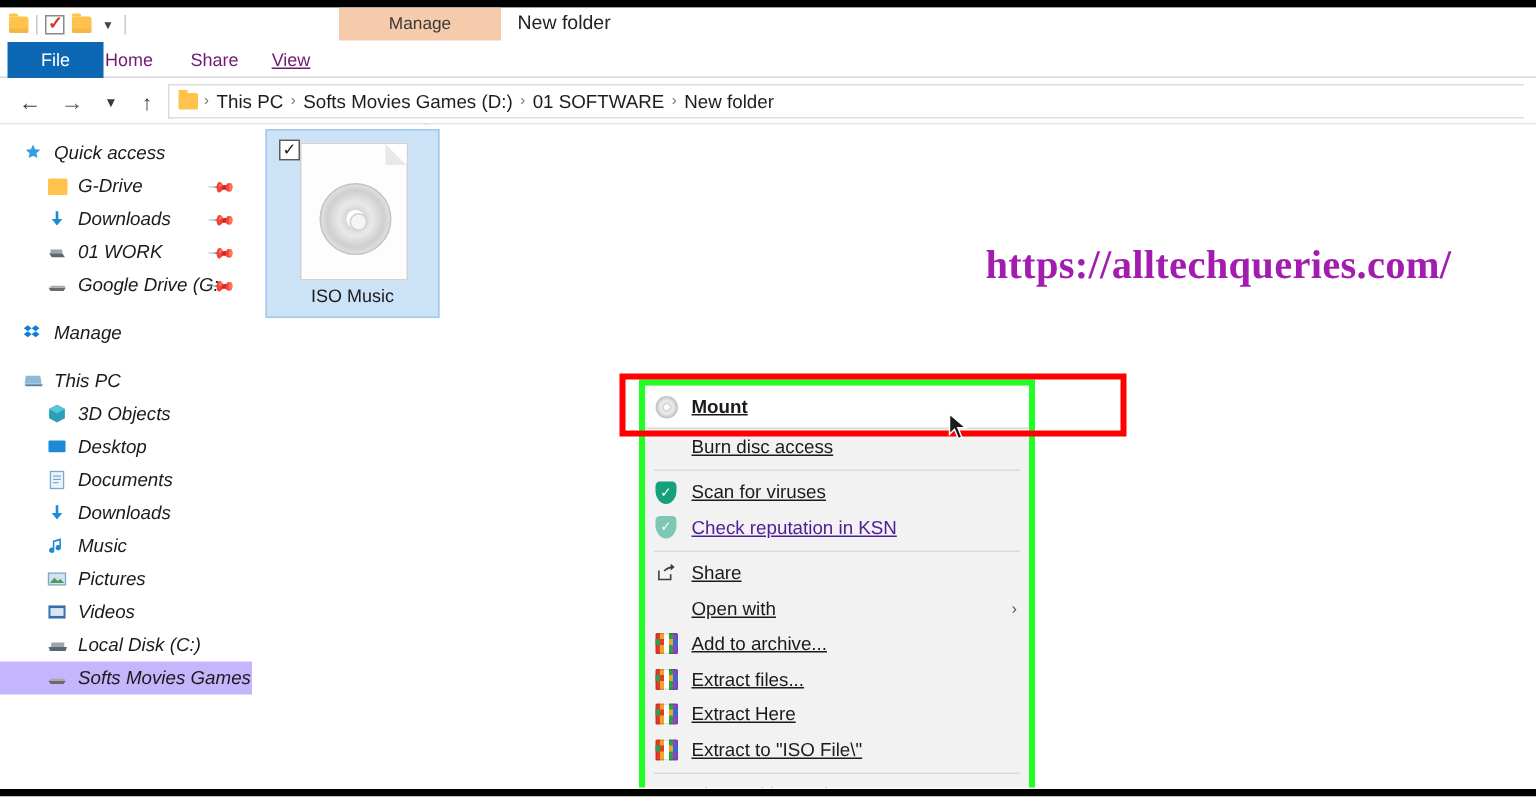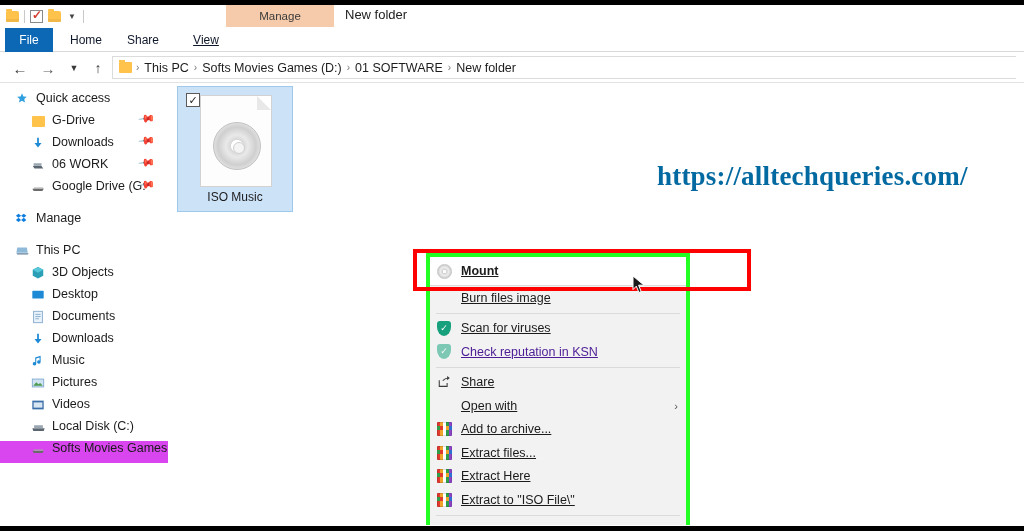--- a/index.html
+++ b/index.html
@@ -55,26 +55,26 @@
     position: absolute; left: 345px; top: 2px; font-size: 13px; color: #222;
   }
 
   
   .tabrow {
     position: relative; height: 24px; background: #ffffff;
     border-bottom: 1px solid #d9d9d9;
   }
   .tab {
     position: absolute; top: 0; height: 24px; display: flex; align-items: center;
-    justify-content: center; font-size: 12px; color: #0f172a; cursor: default;
-  }
-  .tab.file { left: 5px; width: 48px; background: #0c68b5; color: #fff; }
+    justify-content: center; font-size: 12px; color: #701a75; cursor: default;
+  }
+  .tab.file { left: 5px; width: 64px; background: #0c68b5; color: #fff; }
   .tab.home { left: 62px; width: 48px; }
   .tab.share { left: 120px; width: 46px; }
-  .tab.view { left: 184px; width: 44px; text-decoration: underline; }
+  .tab.view { left: 172px; width: 44px; text-decoration: underline; }
   .tab.disc {
     left: 226px; width: 108px; background: #ffffff; font-size: 11.5px;
     border-left: 1px solid #eadfd6; border-right: 1px solid #eadfd6;
   }
 
   
   .addrbar { position: relative; height: 31px; background: #fff; border-bottom: 1px solid #e2e2e2; }
   .nav-btn {
     position: absolute; top: 6px; width: 20px; height: 20px; display: flex;
     align-items: center; justify-content: center; font-size: 15px; color: #3a3a3a;
@@ -93,26 +93,26 @@
   .crumb { font-size: 12.5px; color: #1d1d1d; padding: 0 3px; }
   .crumb-sep { font-size: 10px; color: #767676; padding: 0 2px; }
 
   
   .body { position: relative; height: 442px; display: flex; }
   .sidebar {
     width: 168px; background: #fff; padding-top: 8px; position: relative;
     overflow: hidden; flex: 0 0 168px;
   }
   .nav-item {
-    display: flex; height: 22px; padding-left: 18px;
-    font-size: 12.5px; color: #1b1b1b; position: relative; white-space: nowrap;
+    display: flex; align-items: center; height: 22px; padding-left: 18px;
+    font-size: 12.5px; color: #1b1b1b; position: relative; white-space: nowrap; font-style: italic;
   }
   .nav-item.indent { padding-left: 30px; }
   .nav-item.root { padding-left: 14px; }
-  .nav-item.sel { background: #d946ef; }
+  .nav-item.sel { background: #c4b5fd; }
   .nav-ico {
     width: 16px; height: 16px; margin-right: 6px; flex: 0 0 16px;
     display: flex; align-items: center; justify-content: center; font-size: 12px;
   }
   .pin { position: absolute; right: 14px; color: #8e8e8e; font-size: 11px; transform: rotate(40deg); }
   .nav-gap { height: 10px; }
 
   .content { flex: 1; position: relative; background: #fff; overflow: hidden; }
 
   
@@ -145,21 +145,21 @@
   }
   .file-label {
     position: absolute; left: 0; bottom: 7px; width: 100%; text-align: center;
     font-size: 12px; color: #1b1b1b;
   }
 
   
   .watermark {
     position: absolute; left: 489px; top: 78px;
     font-family: "Liberation Serif", serif; font-weight: bold;
-    font-size: 27px; color: #0369a1; letter-spacing: .2px; white-space: nowrap;
+    font-size: 27px; color: #a21caf; letter-spacing: .2px; white-space: nowrap;
   }
 
   
   .ctx {
     position: absolute; left: 259px; top: 171px; width: 262px;
     background: #f2f2f2; border: 1px solid #cfcfcf; z-index: 20;
     font-size: 12.5px; color: #1b1b1b; padding: 1px 0;
   }
   .ctx-item {
     display: flex; align-items: center; height: 23.5px; padding-left: 7px;
@@ -294,21 +294,21 @@
         <span class="pin">📌</span>
       </div>
 
       <div class="nav-item indent">
         <span class="nav-ico">
           <svg width="14" height="14" viewBox="0 0 16 16">
                 <path d="M2 9h10l2 3H4z" fill="#5b6670"></path>
                 <path d="M3 6h9v3H3z" fill="#9aa6b0"></path>
               </svg>
         </span>
-        <span>06 WORK</span>
+        <span>01 WORK</span>
         <span class="pin">📌</span>
       </div>
 
       <div class="nav-item indent">
         <span class="nav-ico">
           <svg width="15" height="14" viewBox="0 0 16 16">
                 <path d="M1 10h13l-1.5 2.5H2.5z" fill="#6b6b6b"></path>
                 <path d="M3 8.5h10l1 1.5H2z" fill="#a8a8a8"></path>
               </svg>
         </span>
@@ -446,21 +446,21 @@
 
         <div class="ctx-item hl">
           <span class="ctx-ico">
                 <span class="ico-disc"></span>
               </span>
           <span class="ctx-label">Mount</span>
         </div>
 
         <div class="ctx-item">
           <span class="ctx-ico"></span>
-          <span class="ctx-label">Burn files image</span>
+          <span class="ctx-label">Burn disc access</span>
         </div>
 
         <div class="ctx-sep"></div>
 
         <div class="ctx-item">
           <span class="ctx-ico">
                 <span class="ico-shield">✓</span>
               </span>
           <span class="ctx-label">Scan for viruses</span>
         </div>

